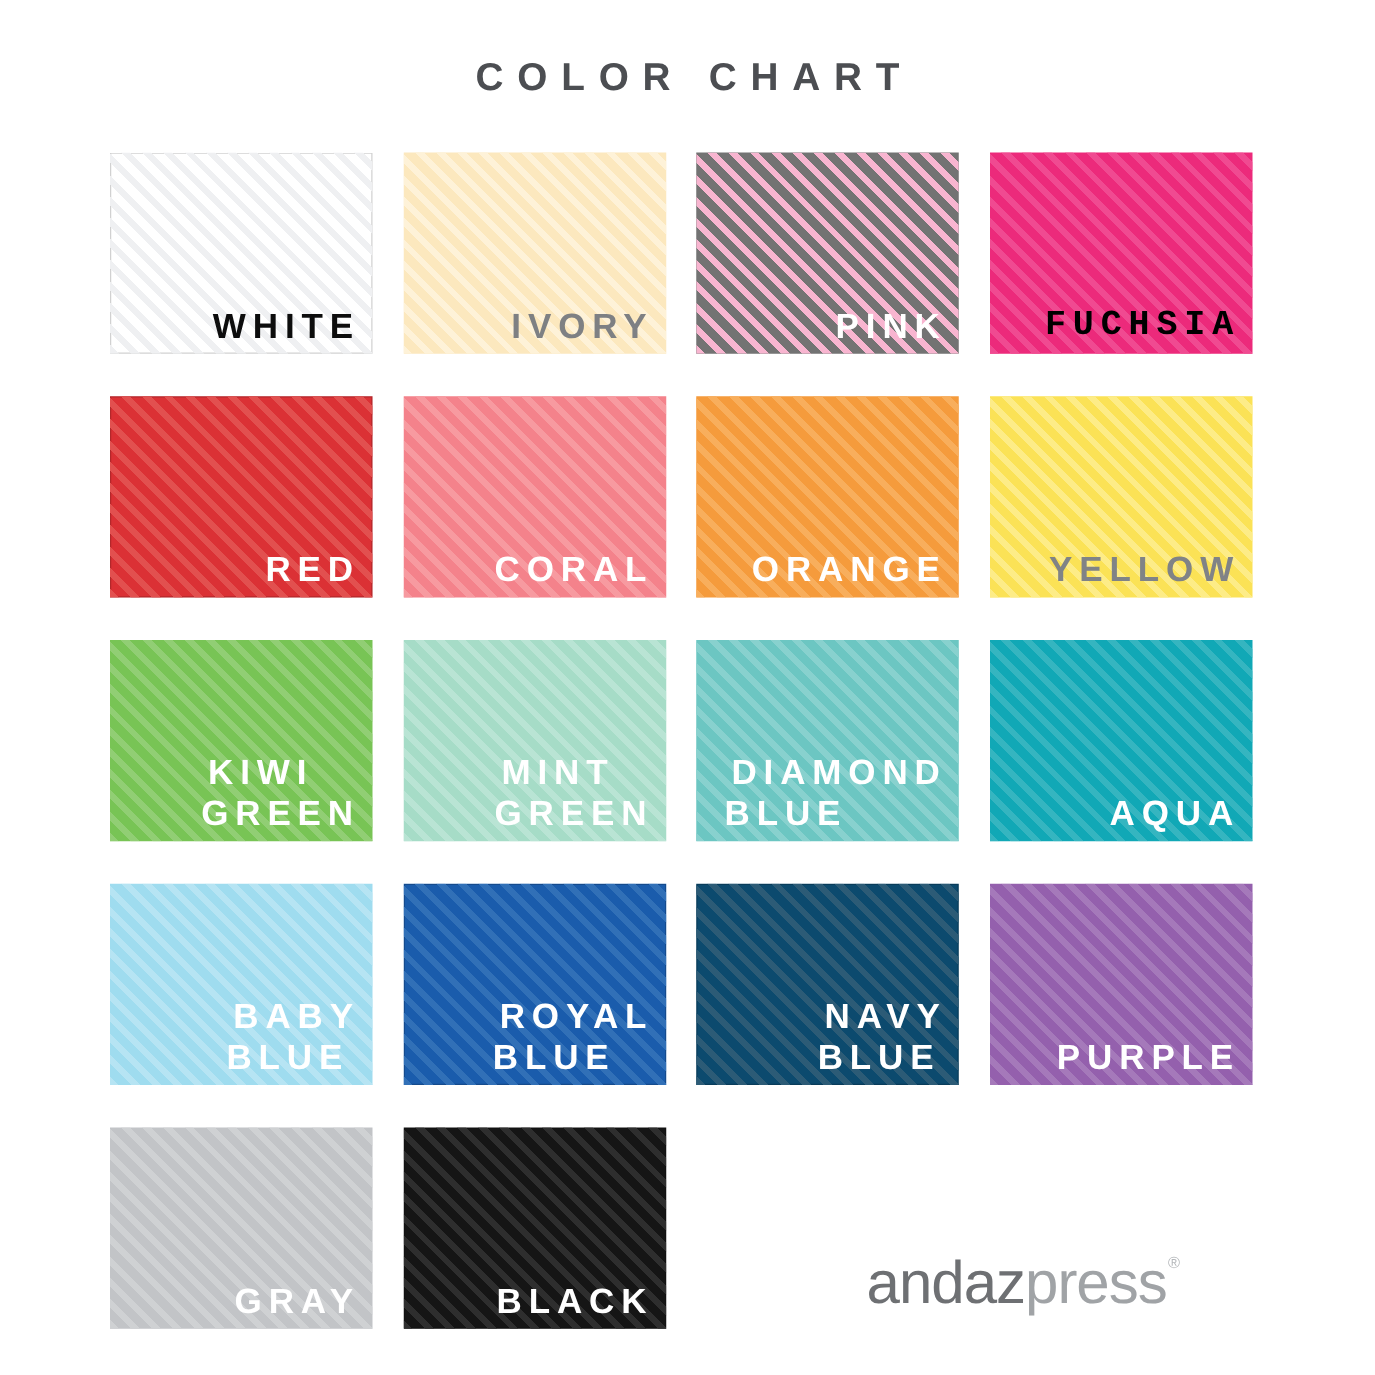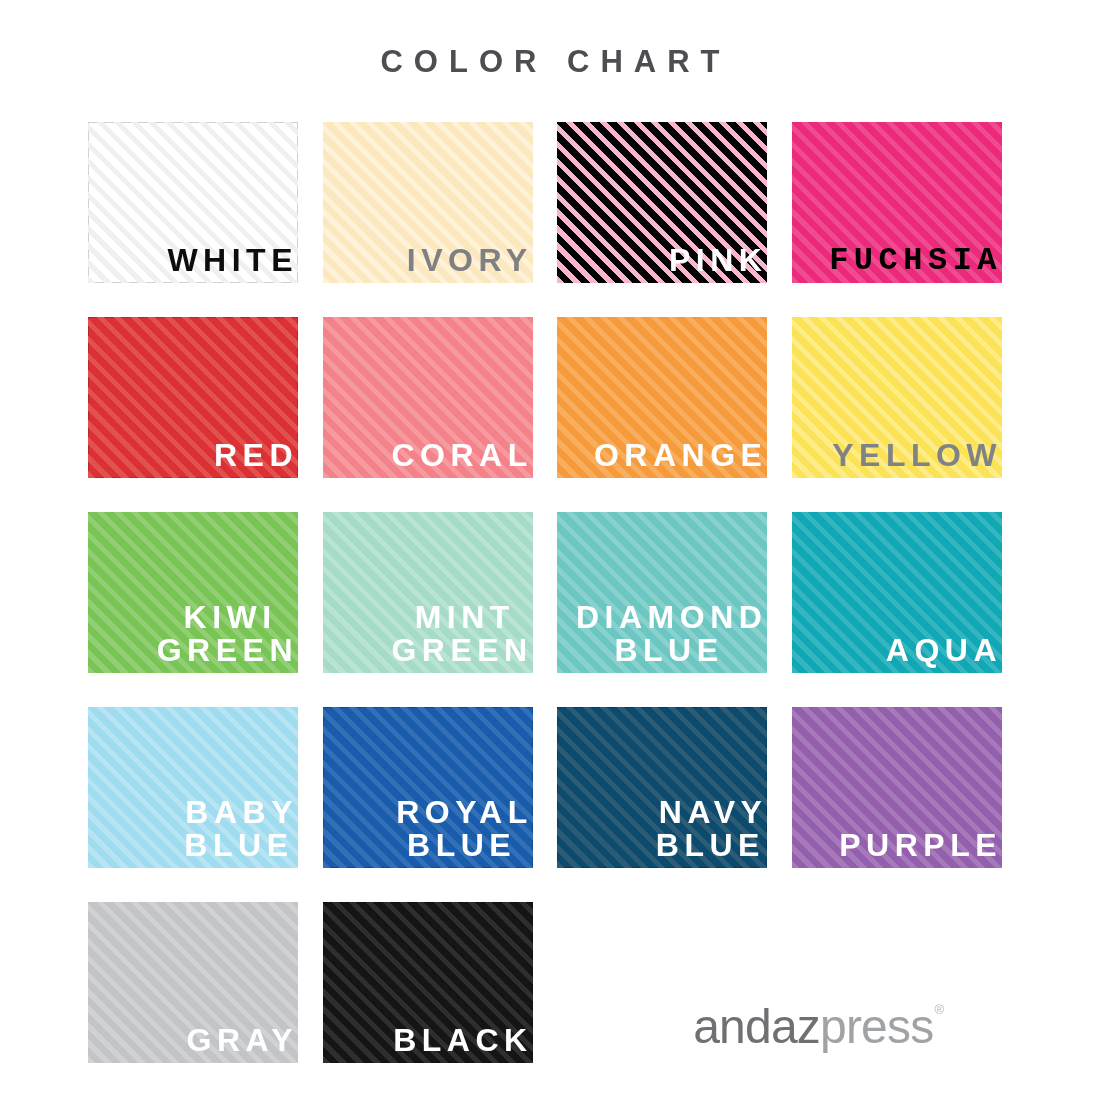--- a/index.html
+++ b/index.html
@@ -57,24 +57,24 @@
 
   
   .swatch .stripes {
     position: absolute;
     inset: 0;
     pointer-events: none;
   }
 
   .swatch .label {
     position: absolute;
-    right: 0;
+    right: 10px;
     bottom: 6px;
-    text-align: center;
-    font-size: 32px;
+    text-align: left;
+    font-size: 28px;
     font-weight: bold;
     letter-spacing: 5.5px;
     line-height: 33px;
     text-indent: 5.5px;
     white-space: pre-line;
   }
 
   
   .swatch.bordered {
     box-shadow: inset 0 0 0 1px rgba(0,0,0,0.18);
@@ -117,21 +117,21 @@
 
   <div id="swatch-grid">
       <div class="swatch bordered" style="background: rgb(255, 255, 255);">
         <div class="stripes" style="background-image: repeating-linear-gradient(45deg, rgb(239, 240, 242) 0px, rgb(239, 240, 242) 5.04px, transparent 5.04px, transparent 12px);"></div>
         <div class="label" style="color: rgb(13, 13, 13);">WHITE</div>
       </div>
       <div class="swatch" style="background: rgb(252, 232, 190);">
         <div class="stripes" style="background-image: repeating-linear-gradient(45deg, rgb(254, 242, 216) 0px, rgb(254, 242, 216) 5.04px, transparent 5.04px, transparent 12px);"></div>
         <div class="label" style="color: rgb(126, 128, 131);">IVORY</div>
       </div>
-      <div class="swatch" style="background: #000000; padding-left: 16px;">
+      <div class="swatch" style="background: #737373; padding-left: 16px;">
         <div class="stripes" style="background-image: repeating-linear-gradient(45deg, rgb(248, 181, 208) 0px, rgb(248, 181, 208) 5.04px, transparent 5.04px, transparent 12px);"></div>
         <div class="label" style="color: rgb(255, 255, 255);">PINK</div>
       </div>
       <div class="swatch" style="background: rgb(236, 42, 123);">
         <div class="stripes" style="background-image: repeating-linear-gradient(45deg, rgb(240, 74, 145) 0px, rgb(240, 74, 145) 5.04px, transparent 5.04px, transparent 12px);"></div>
         <div class="label" style="color: #000000; font-family: Liberation Mono, monospace;">FUCHSIA</div>
       </div>
       <div class="swatch bordered" style="background: rgb(219, 49, 53);">
         <div class="stripes" style="background-image: repeating-linear-gradient(45deg, rgb(226, 80, 79) 0px, rgb(226, 80, 79) 5.04px, transparent 5.04px, transparent 12px);"></div>
         <div class="label" style="color: rgb(255, 255, 255);">RED</div>

